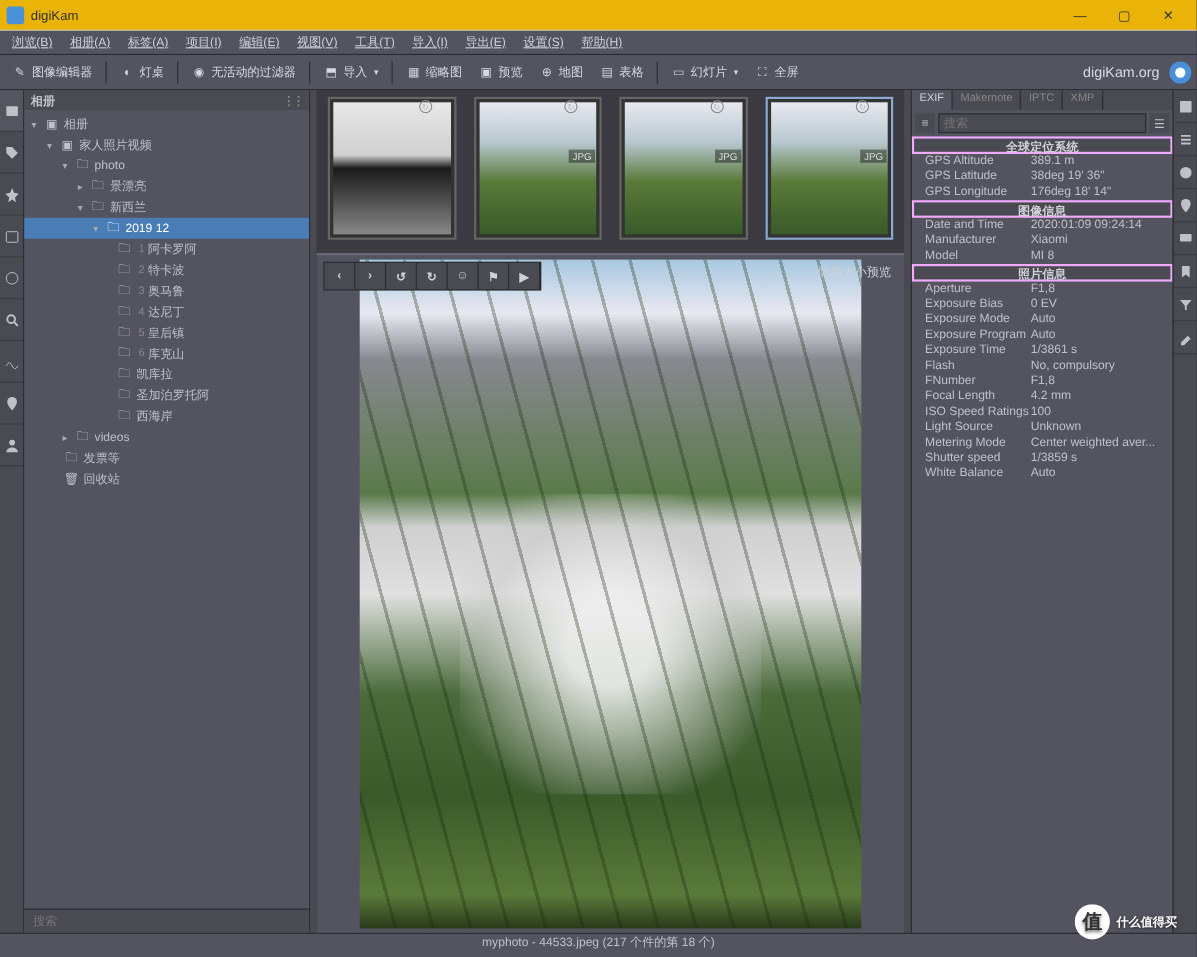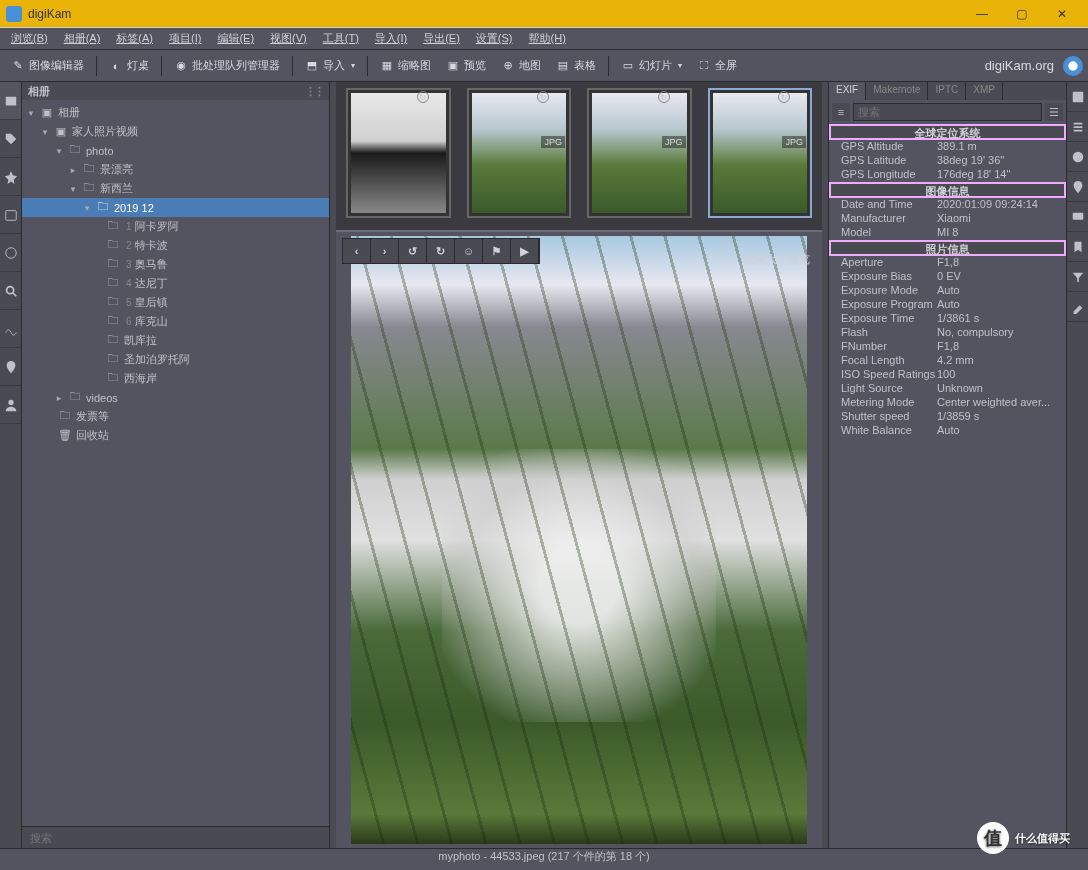--- a/index.html
+++ b/index.html
@@ -14,21 +14,21 @@
 .toolbar .tb-item { display: flex; align-items: center; gap: 4px; padding: 3px 6px; cursor: pointer; color: #d8d8e0; }
 .toolbar .tb-sep { width: 1px; height: 20px; background: #2a2a30; margin: 0 3px; }
 .toolbar .tb-icon { width: 14px; height: 14px; display: inline-flex; align-items: center; justify-content: center; }
 .toolbar .spacer { flex: 1; }
 .toolbar .brand { color: #d8d8e0; font-size: 13px; margin-right: 6px; }
 .brand-logo { width: 20px; height: 20px; background: #4a90d9; border-radius: 50%; display: inline-flex; align-items: center; justify-content: center; }
 .workspace { flex: 1; display: flex; min-height: 0; }
 .vtabs { width: 22px; background: #4a4a52; display: flex; flex-direction: column; border-right: 1px solid #2a2a30; }
 .vtabs .vt { height: 38px; display: flex; align-items: center; justify-content: center; cursor: pointer; border-bottom: 1px solid #3a3a40; }
 .vtabs .vt.active { background: #555560; }
-.left-panel { width: 308px; background: #545460; display: flex; flex-direction: column; border-right: 1px solid #2a2a30; }
+.left-panel { width: 260px; background: #545460; display: flex; flex-direction: column; border-right: 1px solid #2a2a30; }
 .panel-title { height: 18px; display: flex; align-items: center; padding: 0 6px; background: #4a4a52; font-weight: bold; }
 .panel-title .grip { margin-left: auto; letter-spacing: -2px; color: #888; }
 .tree { flex: 1; overflow: auto; padding: 3px 0; }
 .tree .node { display: flex; align-items: center; height: 19px; padding-right: 6px; cursor: pointer; white-space: nowrap; }
 .tree .node.selected { background: #4a7db5; color: #fff; }
 .tree .exp { width: 10px; text-align: center; font-size: 9px; color: #aaa; }
 .tree .icon { width: 14px; height: 14px; margin: 0 4px; display: inline-flex; align-items: center; justify-content: center; }
 .tree .count { margin-left: 2px; color: #888; font-size: 10px; }
 .search-box { height: 22px; display: flex; align-items: center; padding: 0 4px; background: #4a4a52; border-top: 1px solid #2a2a30; }
 .search-box input { flex: 1; background: transparent; border: none; color: #c0c0c8; padding: 2px 4px; outline: none; }
@@ -38,21 +38,21 @@
 .thumb { width: 120px; height: 136px; display: flex; flex-direction: column; cursor: pointer; position: relative; }
 .thumb .frame { width: 100%; height: 130px; border: 2px solid #666; padding: 3px; background: #333; display: flex; }
 .thumb.selected .frame { border-color: #8aa8d0; }
 .thumb .badge { position: absolute; top: 3px; right: 6px; font-size: 9px; color: #ddd; background: rgba(0,0,0,0.4); padding: 1px 3px; margin-top: 45px; }
 .thumb .ovl { position: absolute; top: 3px; right: 22px; width: 12px; height: 12px; border: 1px solid #888; border-radius: 50%; font-size: 8px; display: flex; align-items: center; justify-content: center; }
 .thumb .img { flex: 1; background: linear-gradient(180deg, #e8e8f0 0%, #b8c8d0 30%, #5a7a3a 60%, #3a5a2a 100%); }
 .thumb .img.bottle { background: linear-gradient(180deg, #e8e8e8 0%, #d0d0d0 40%, #1a1a1a 50%, #888 100%); }
 .preview-wrap { flex: 1; display: flex; flex-direction: column; background: #545460; border-top: 2px solid #6a6a78; min-height: 0; position: relative; }
 .preview-tools { position: absolute; top: 6px; left: 6px; display: flex; background: #4a4a52; border: 1px solid #2a2a30; z-index: 2; }
 .preview-tools .pt { width: 28px; height: 24px; display: flex; align-items: center; justify-content: center; border-right: 1px solid #2a2a30; cursor: pointer; color: #d0d0d8; font-weight: bold; }
-.preview-hide { position: absolute; top: 20px; right: 12px; font-size: 11px; color: #d0d0d8; cursor: pointer; z-index: 2; }
+.preview-hide { position: absolute; top: 8px; right: 12px; font-size: 11px; color: #d0d0d8; cursor: pointer; z-index: 2; }
 .preview { flex: 1; display: flex; align-items: center; justify-content: center; padding: 4px; min-height: 0; }
 .preview .photo { height: 100%; aspect-ratio: 3/4; background: linear-gradient(180deg, #a8c8e0 0%, #e8e8f0 8%, #888890 15%, #5a7a4a 35%, #d0d0d0 40%, #e0e0e0 50%, #4a6a3a 65%, #3a5a2a 80%, #5a7a3a 95%, #2a3a1a 100%); position: relative; overflow: hidden; }
 .photo::before { content: ""; position: absolute; top: 35%; left: 20%; width: 60%; height: 45%; background: radial-gradient(ellipse, rgba(240,240,240,0.9) 20%, rgba(200,200,200,0.4) 60%, transparent 80%); }
 .photo::after { content: ""; position: absolute; inset: 0; background: repeating-linear-gradient(75deg, transparent 0 30px, rgba(20,40,10,0.3) 30px 33px); }
 .right-panel { width: 238px; background: #545460; display: flex; flex-direction: column; border-left: 1px solid #2a2a30; }
 .rtabs { height: 18px; background: #4a4a52; display: flex; }
 .rtabs .rt { padding: 2px 7px; cursor: pointer; color: #888; border-right: 1px solid #2a2a30; font-size: 10px; }
 .rtabs .rt.active { background: #545460; color: #d0d0d8; }
 .rsearch { height: 24px; display: flex; align-items: center; padding: 2px 3px; gap: 3px; }
 .rsearch .sbtn { width: 18px; height: 18px; display: flex; align-items: center; justify-content: center; cursor: pointer; background: #4a4a52; }
@@ -105,21 +105,21 @@
       <span>图像编辑器</span>
     </div>
   <div class="tb-sep"></div>
   <div class="tb-item">
       <span class="tb-icon">◐</span>
       <span>灯桌</span>
     </div>
   <div class="tb-sep"></div>
   <div class="tb-item">
       <span class="tb-icon">◉</span>
-      <span>批处理队列管理器</span>
+      <span>无活动的过滤器</span>
     </div>
   <div class="tb-sep"></div>
   <div class="tb-item">
       <span class="tb-icon">⬒</span>
       <span>导入</span>
       <span style="font-size:8px;margin-left:2px">▾</span>
     </div>
   <div class="tb-sep"></div>
   <div class="tb-item">
       <span class="tb-icon">▦</span>

